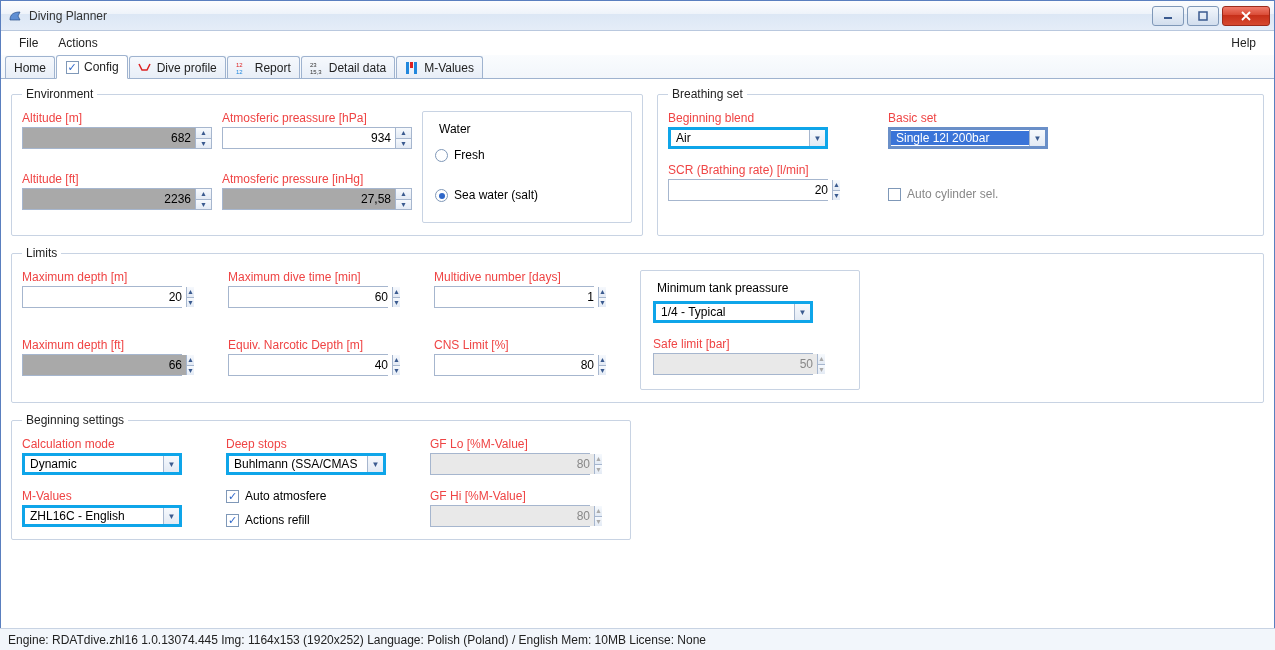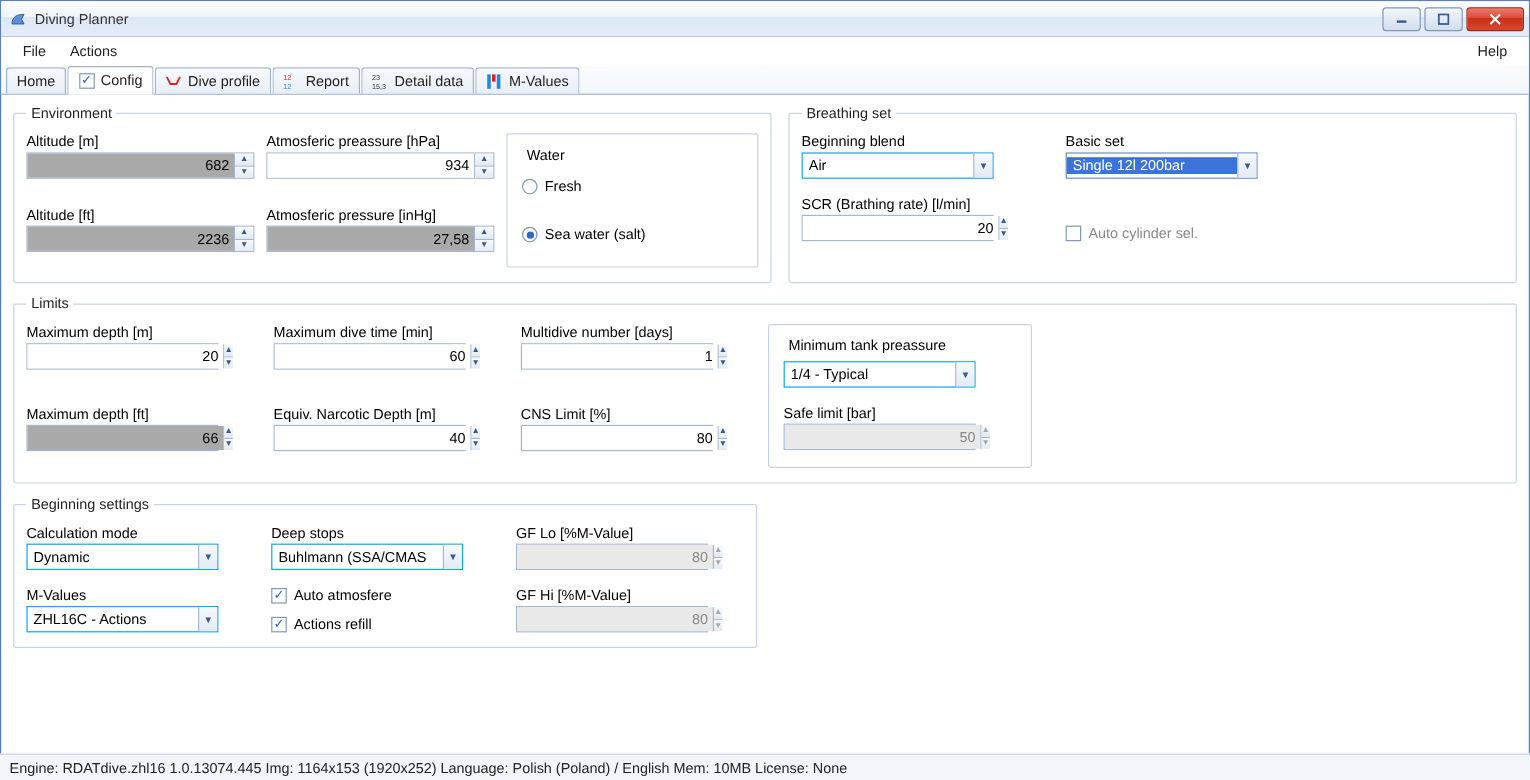--- a/index.html
+++ b/index.html
@@ -109,21 +109,21 @@
   .row1 .env { flex: 0 0 620px; }
   .row1 .breath { flex: 1; }
   .grid-env {
     display: grid;
     grid-template-columns: 190px 190px 210px;
     column-gap: 10px;
     row-gap: 10px;
     align-items: start;
   }
   .field { display:flex; flex-direction:column; gap:2px; }
-  .field-label { color: #000000; }
+  .field-label { color: #ef4444; }
   .spin {
     display: flex;
     height: 22px;
     border: 1px solid #a6b6ce;
     background: #fff;
   }
   .spin.disabled .spin-input { background:#a9a9a9; }
   .spin.readonly .spin-input { background:#e9e9e9; }
   .spin-input {
     flex:1;
@@ -165,21 +165,21 @@
     content:''; width:6px; height:6px; border-radius:50%; background:#2f67c9;
   }
   .checkbox {
     width:13px; height:13px; border:1px solid #7f98b8; background:#fff;
     display:inline-flex; align-items:center; justify-content:center;
   }
   .checkbox.checked::after {
     content:'✓'; font-size:11px; color:#2f67c9; line-height:1;
   }
   .combo {
-    height:22px; border:1px solid #0ea5e9; background:#fff;
+    height:22px; border:3px solid #0ea5e9; background:#fff;
     display:flex; align-items:center;
   }
   .combo .combo-text { flex:1; padding:0 5px; }
   .combo .combo-btn {
     width:16px; height:100%; border-left:1px solid #a6b6ce;
     background:linear-gradient(to bottom,#f6f9fd,#e3eaf4);
     display:flex; align-items:center; justify-content:center;
     font-size:8px; color:#3a5a8f;
   }
   .combo.highlight .combo-text { background:#3a74d8; color:#fff; }
@@ -520,21 +520,21 @@
           <input class="spin-input" style="color: rgb(136, 136, 136);" readonly="" value="80">
           <div class="spin-btns">
               <div class="sb" style="color:#aaa">▲</div>
               <div class="sb" style="color:#aaa">▼</div>
             </div>
         </div>
       </div>
       <div class="field">
         <span class="field-label">M-Values</span>
         <div class="combo" style="width:160px">
-          <span class="combo-text">ZHL16C - Actions</span>
+          <span class="combo-text">ZHL16C - English</span>
           <span class="combo-btn">▼</span>
         </div>
       </div>
       <div style="display:flex; flex-direction:column; gap:10px">
         <div class="check-line">
           <span class="checkbox checked"></span>
           <span>Auto atmosfere</span>
         </div>
         <div class="check-line">
           <span class="checkbox checked"></span>

